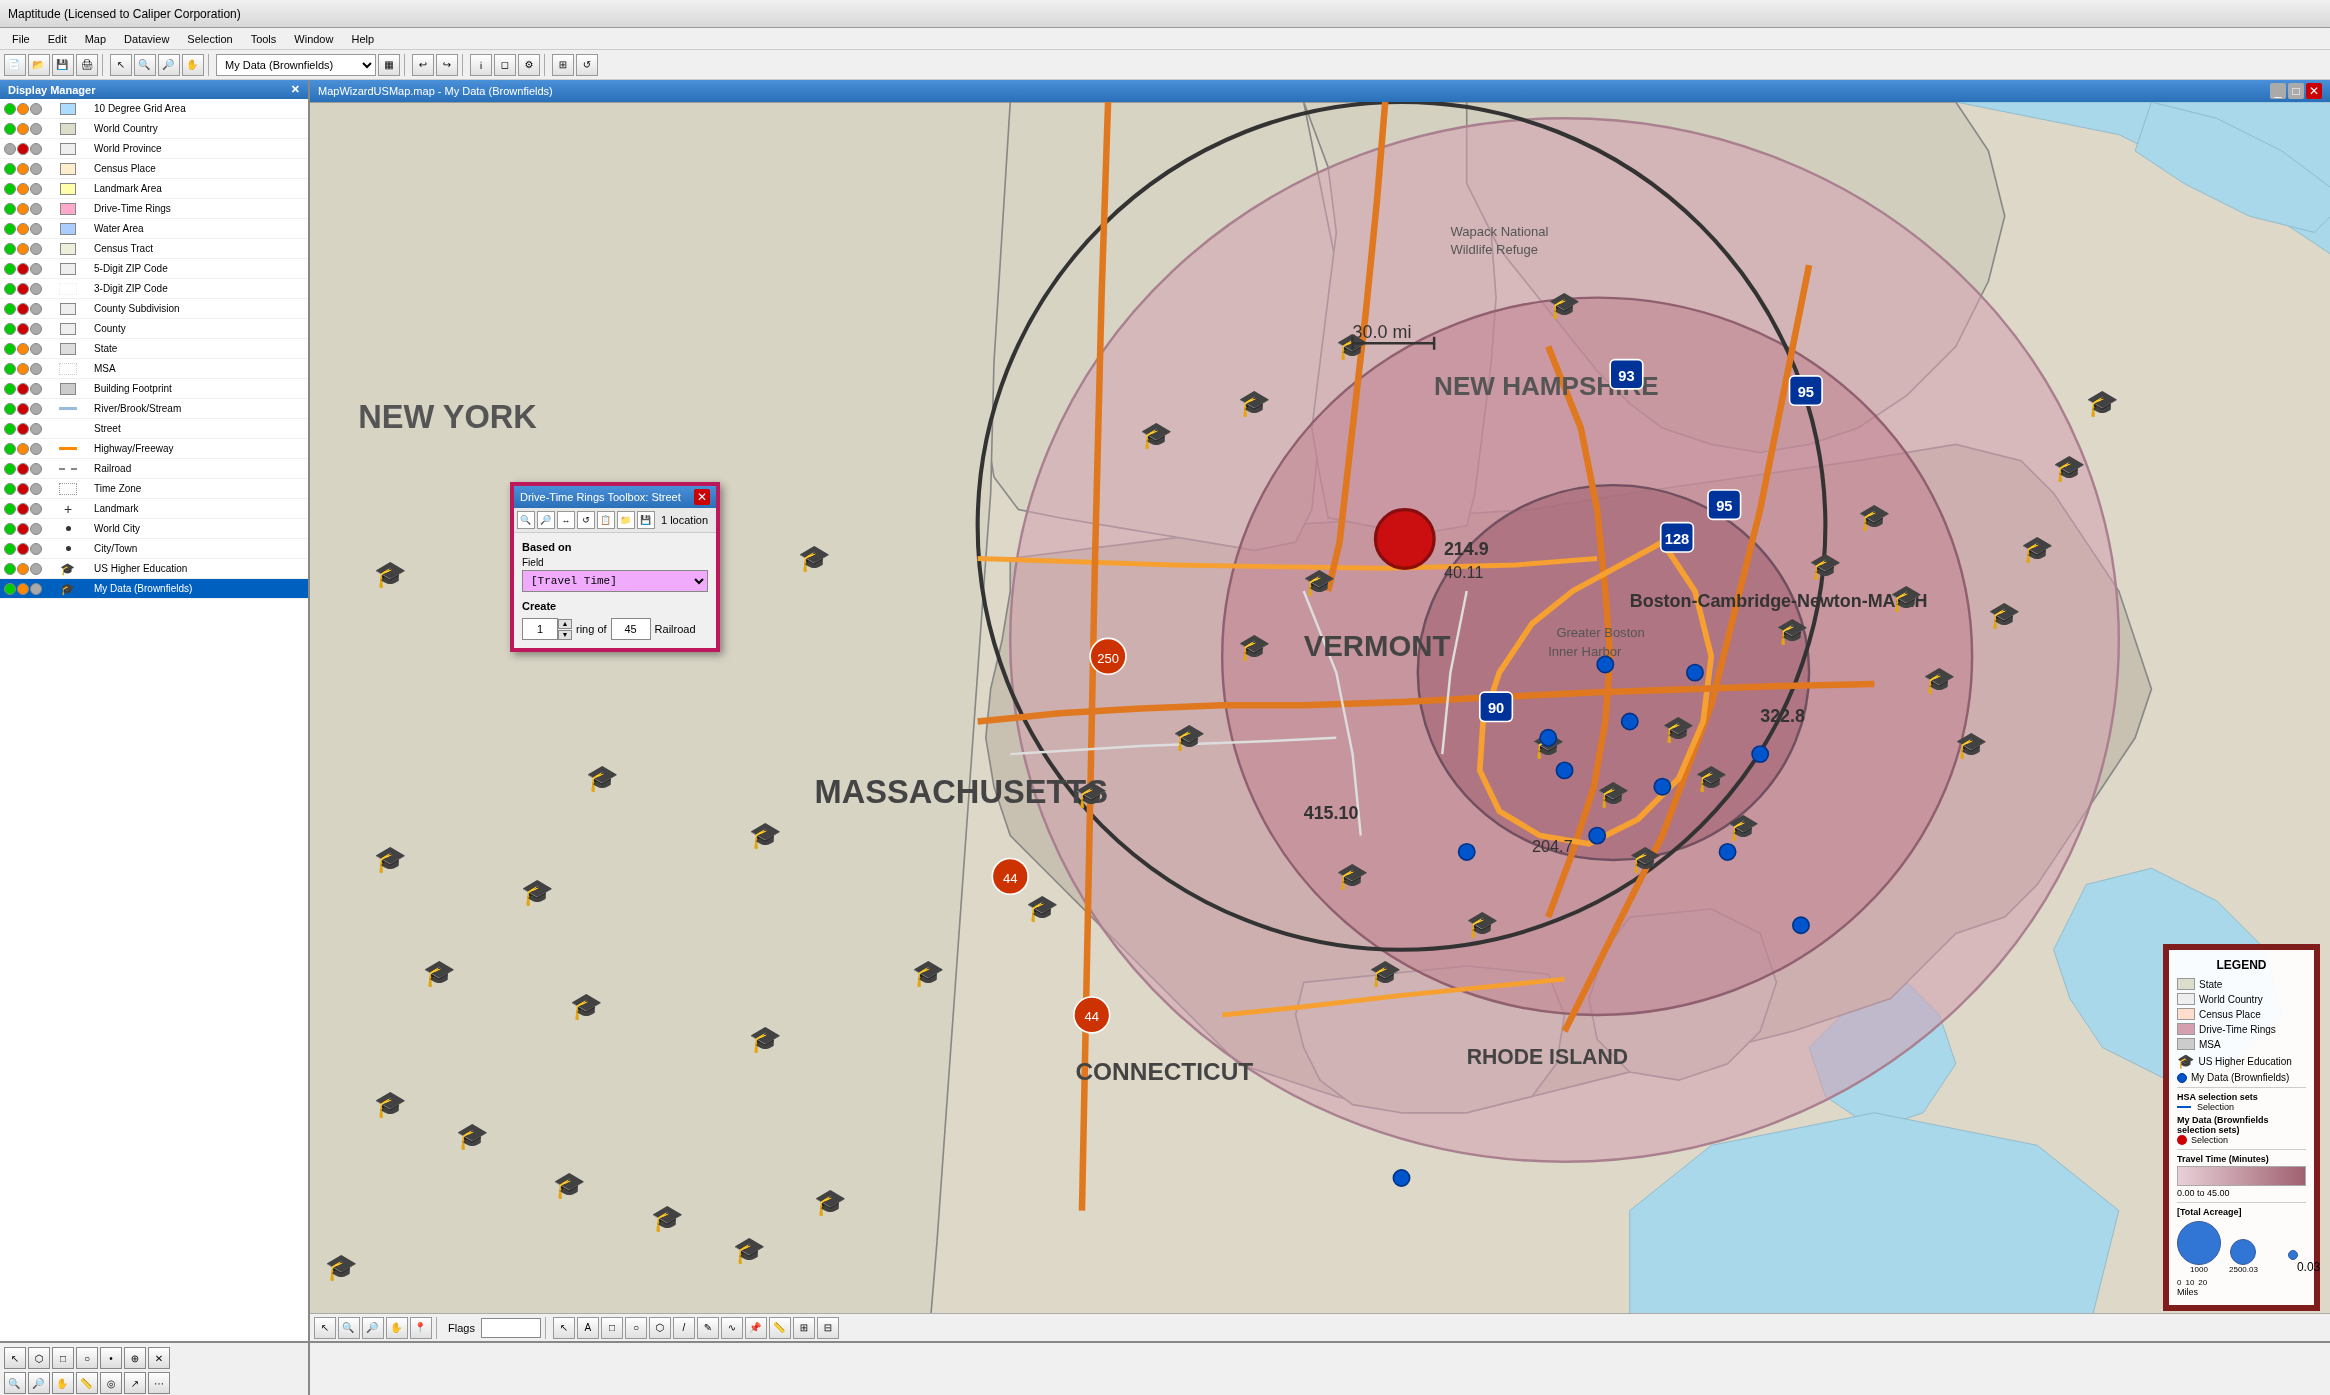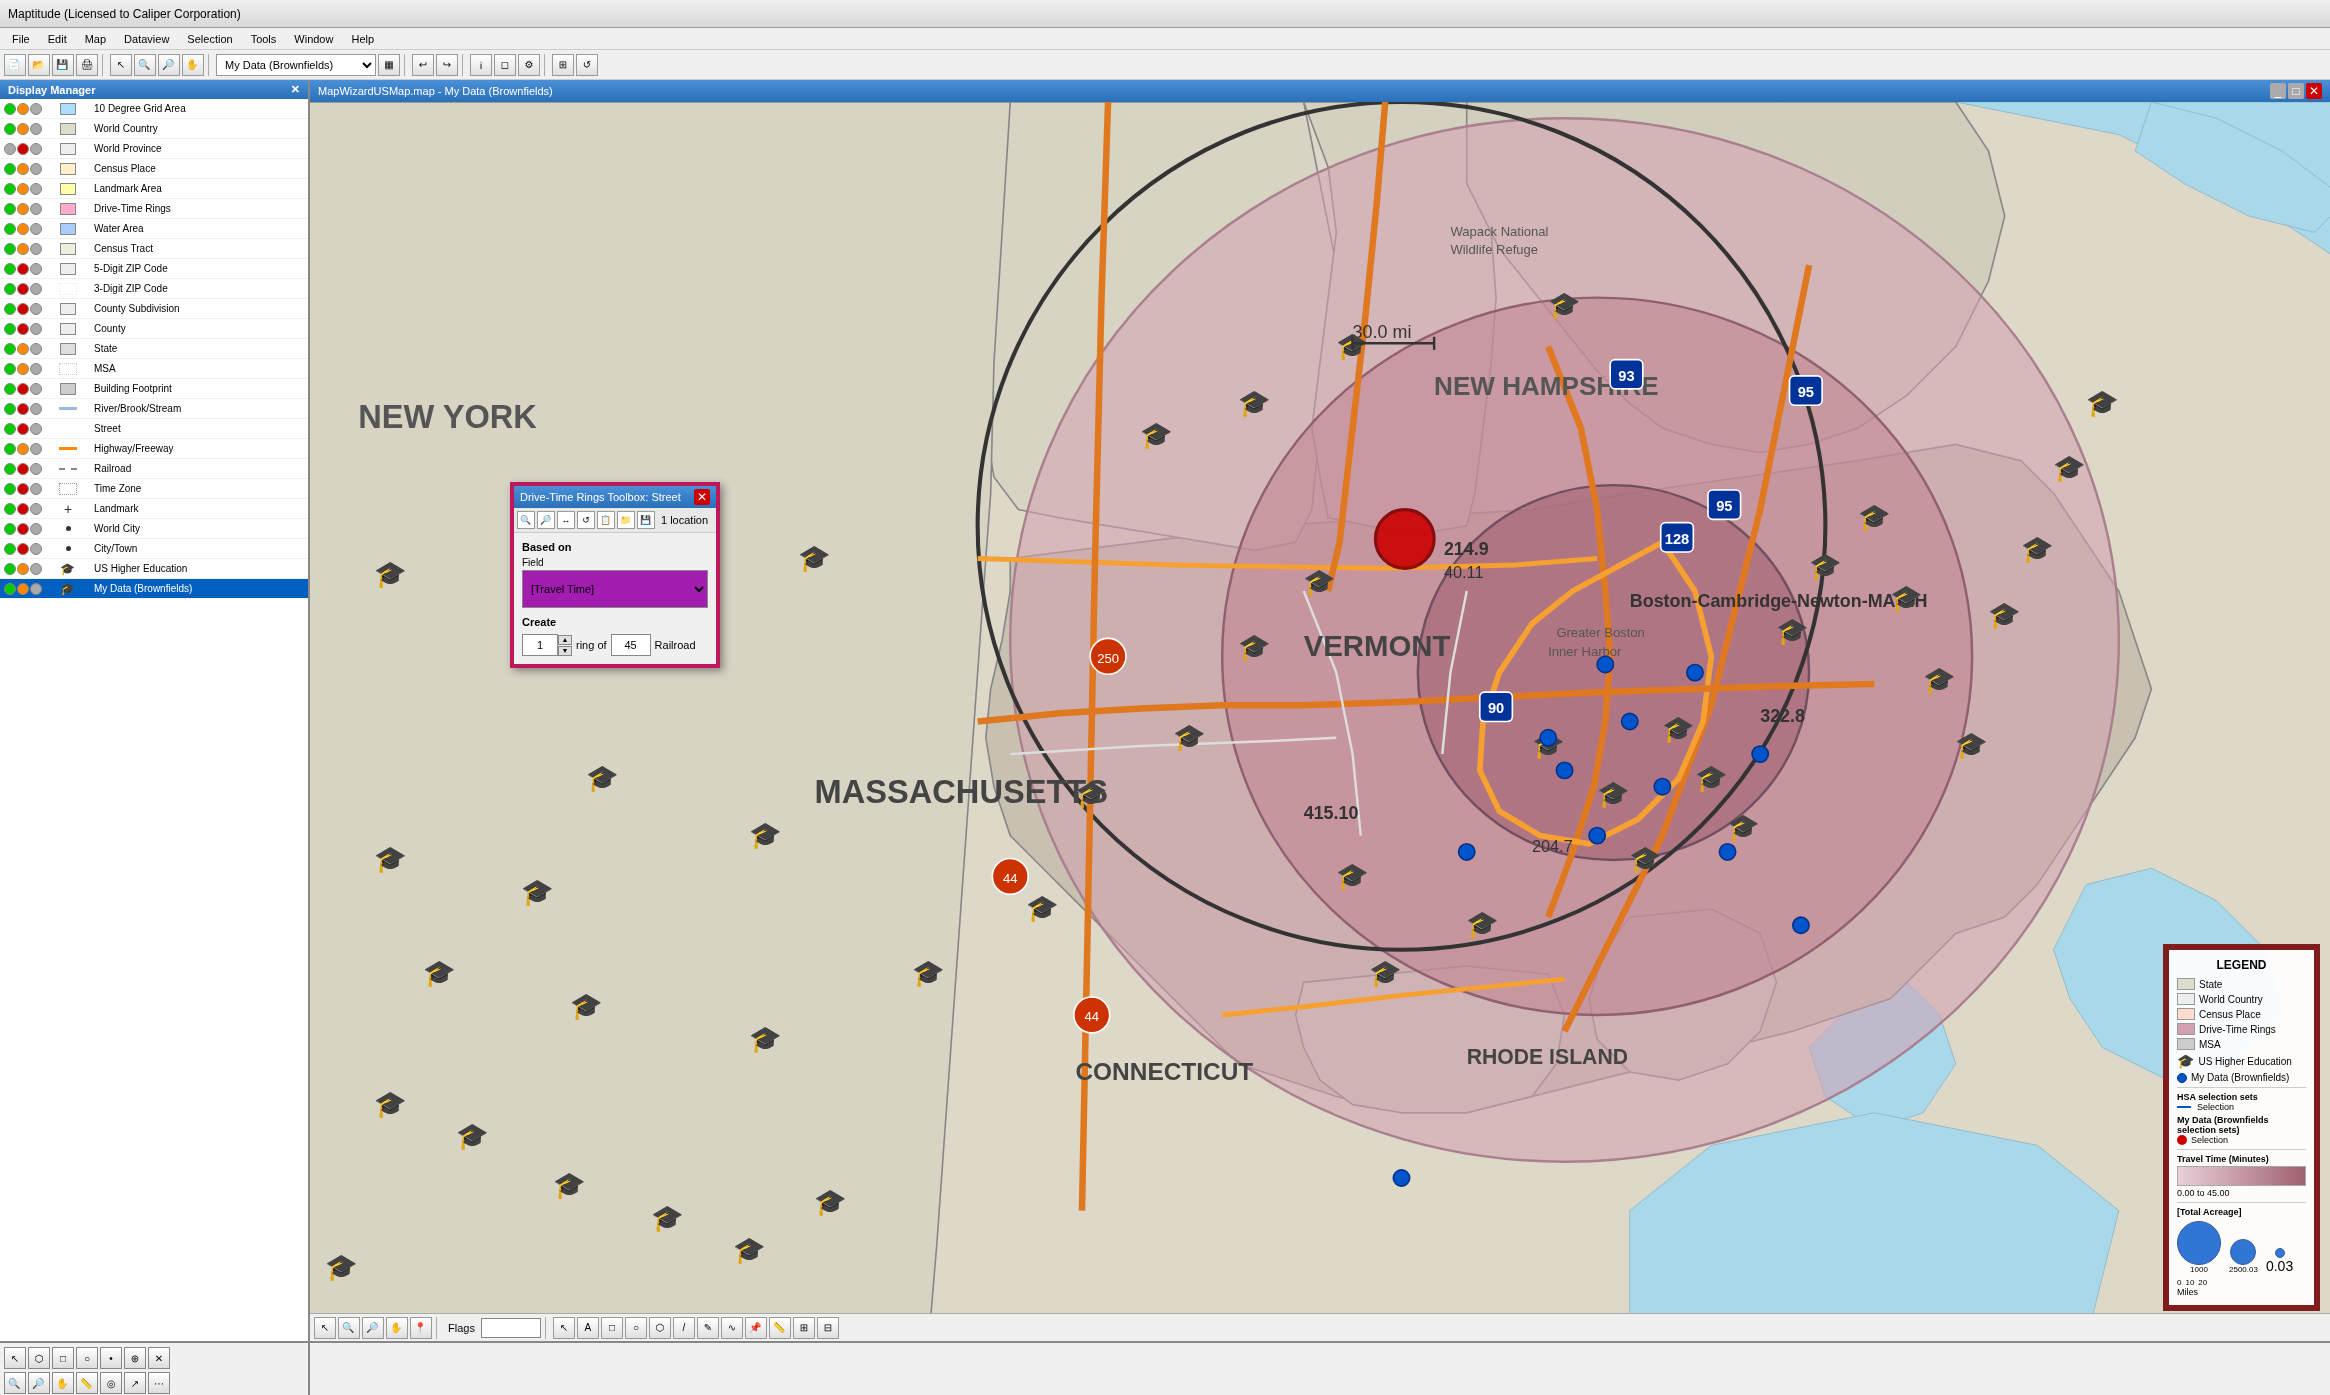--- a/index.html
+++ b/index.html
@@ -170,21 +170,21 @@
       padding: 3px;
       display: flex;
       gap: 2px;
       border-bottom: 1px solid #ccc;
       align-items: center;
     }
     #dt-toolbar .tb { width: 18px; height: 18px; border: 1px solid #999; background: #fff; font-size: 9px; display: flex; align-items: center; justify-content: center; cursor: pointer; }
     #dt-body { padding: 8px; }
     .dt-label { font-size: 11px; font-weight: bold; margin-bottom: 4px; }
     .dt-field-label { font-size: 10px; margin-bottom: 2px; }
-    .dt-combo { width: 100%; height: 38px; border: 1px solid #888; background: #a21caf; font-size: 11px; padding: 0 4px; }
+    .dt-combo { width: 100%; height: 22px; border: 1px solid #888; background: #f0abfc; font-size: 11px; padding: 0 4px; font-family: Liberation Mono, monospace; }
     .dt-row { display: flex; align-items: center; gap: 4px; margin-top: 6px; }
     .dt-input { width: 40px; height: 22px; border: 1px solid #888; background: #fff; font-size: 11px; text-align: center; }
     .dt-text { font-size: 11px; }
     .dt-spinner { display: flex; flex-direction: column; gap: 1px; }
     .dt-spin-btn { width: 14px; height: 10px; border: 1px solid #888; background: #e0e0e0; font-size: 7px; cursor: pointer; display: flex; align-items: center; justify-content: center; }
     
     
     #legend {
       position: absolute;
       right: 10px;
@@ -858,21 +858,21 @@
             <div style="display:flex;flex-direction:column;align-items:center;">
               <div style="width:44px;height:44px;border-radius:50%;background:#0055cc;opacity:0.8;border:1px solid #003388;"></div>
               <span style="font-size:8px;">1000</span>
             </div>
             <div style="display:flex;flex-direction:column;align-items:center;">
               <div style="width:26px;height:26px;border-radius:50%;background:#0055cc;opacity:0.8;border:1px solid #003388;"></div>
               <span style="font-size:8px;">2500.03</span>
             </div>
             <div style="display:flex;flex-direction:column;align-items:center;">
               <div style="width:10px;height:10px;border-radius:50%;background:#0055cc;opacity:0.8;border:1px solid #003388;"></div>
-              <span style="font-size:14px;">0.03</span>
+              <span style="font-size:12px;margin-left:31px;">0.03</span>
             </div>
           </div>
           <div style="display:flex;gap:4px;font-size:8px;">
             <span>0</span>
             <span>10</span>
             <span>20</span>
           </div>
           <div style="font-size:9px;">Miles</div>
         </div>
 

